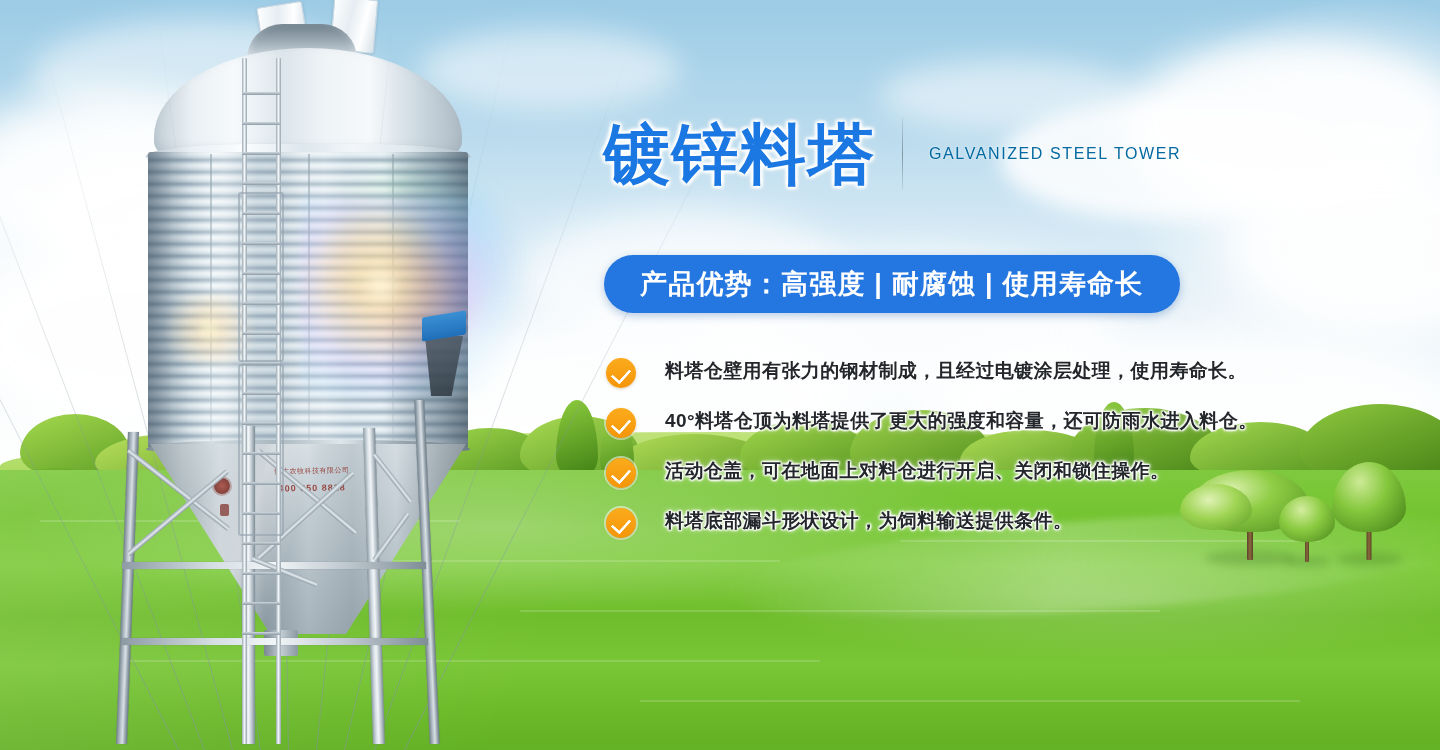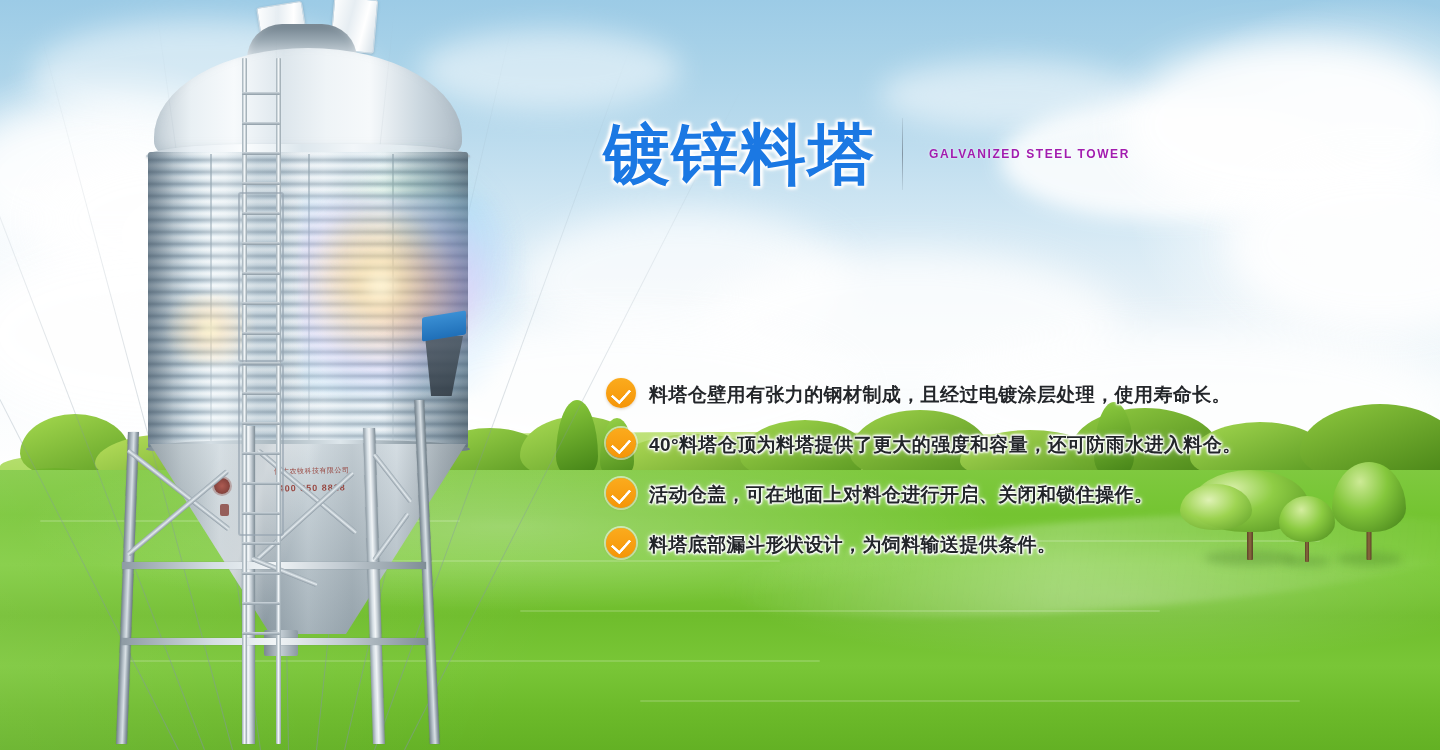--- a/index.html
+++ b/index.html
@@ -335,41 +335,41 @@
     width:1px; height:72px;
     background:linear-gradient(to bottom, rgba(120,135,148,.15), rgba(110,125,138,.75), rgba(120,135,148,.15));
   }
   .brandblock { display:flex; flex-direction:column; gap:9px; }
   .company {
     font-size:25px; font-weight:bold; color:#3b3f44;
     letter-spacing:1px; white-space:nowrap;
     text-shadow:0 0 3px rgba(255,255,255,.85);
   }
   .company-en {
-    font-size:12px; font-weight:bold; color:#a21caf;
+    font-size:16px; font-weight:normal; color:#0369a1;
     letter-spacing:1.6px; white-space:nowrap;
     text-shadow:0 0 3px rgba(255,255,255,.8);
   }
 
   .pill {
     position:absolute; left:604px; top:255px;
     height:58px; padding:0 36px;
     display:flex; align-items:center;
     background:#2477e0;
     border-radius:29px;
     box-shadow:0 3px 9px rgba(30,90,170,.30);
   }
   .pill-text {
     color:#ffffff; font-size:27px; font-weight:bold;
     letter-spacing:1.2px; white-space:nowrap;
   }
 
   .features { position:absolute; left:606px; top:358px; width:700px; }
   .feature {
-    display:flex; align-items:flex-end; gap:13px;
+    display:flex; align-items:flex-start; gap:29px;
     height:50px;
   }
   .check {
     flex:0 0 auto; width:30px; height:30px; border-radius:50%;
     background:linear-gradient(to bottom,#fbab1d,#f59508);
     box-shadow:0 1px 3px rgba(120,80,10,.28), 0 0 0 2px rgba(255,255,255,.55);
     position:relative;
   }
   .check::after {
     content:""; position:absolute;
@@ -577,20 +577,23 @@
   <div id="content">
 
     <div class="headline-row">
       <div class="headline">镀锌料塔</div>
       <div class="vdivider"></div>
       <div class="brandblock">
         <div class="company-en">GALVANIZED STEEL TOWER</div>
       </div>
     </div>
 
+    <div class="pill">
+      <span class="pill-text">产品优势：高强度 | 耐腐蚀 | 使用寿命长</span>
+    </div>
 
     <div class="features">
 
       <div class="feature">
         <span class="check"></span>
         <span class="feature-text">料塔仓壁用有张力的钢材制成，且经过电镀涂层处理，使用寿命长。</span>
       </div>
 
       <div class="feature">
         <span class="check"></span>

